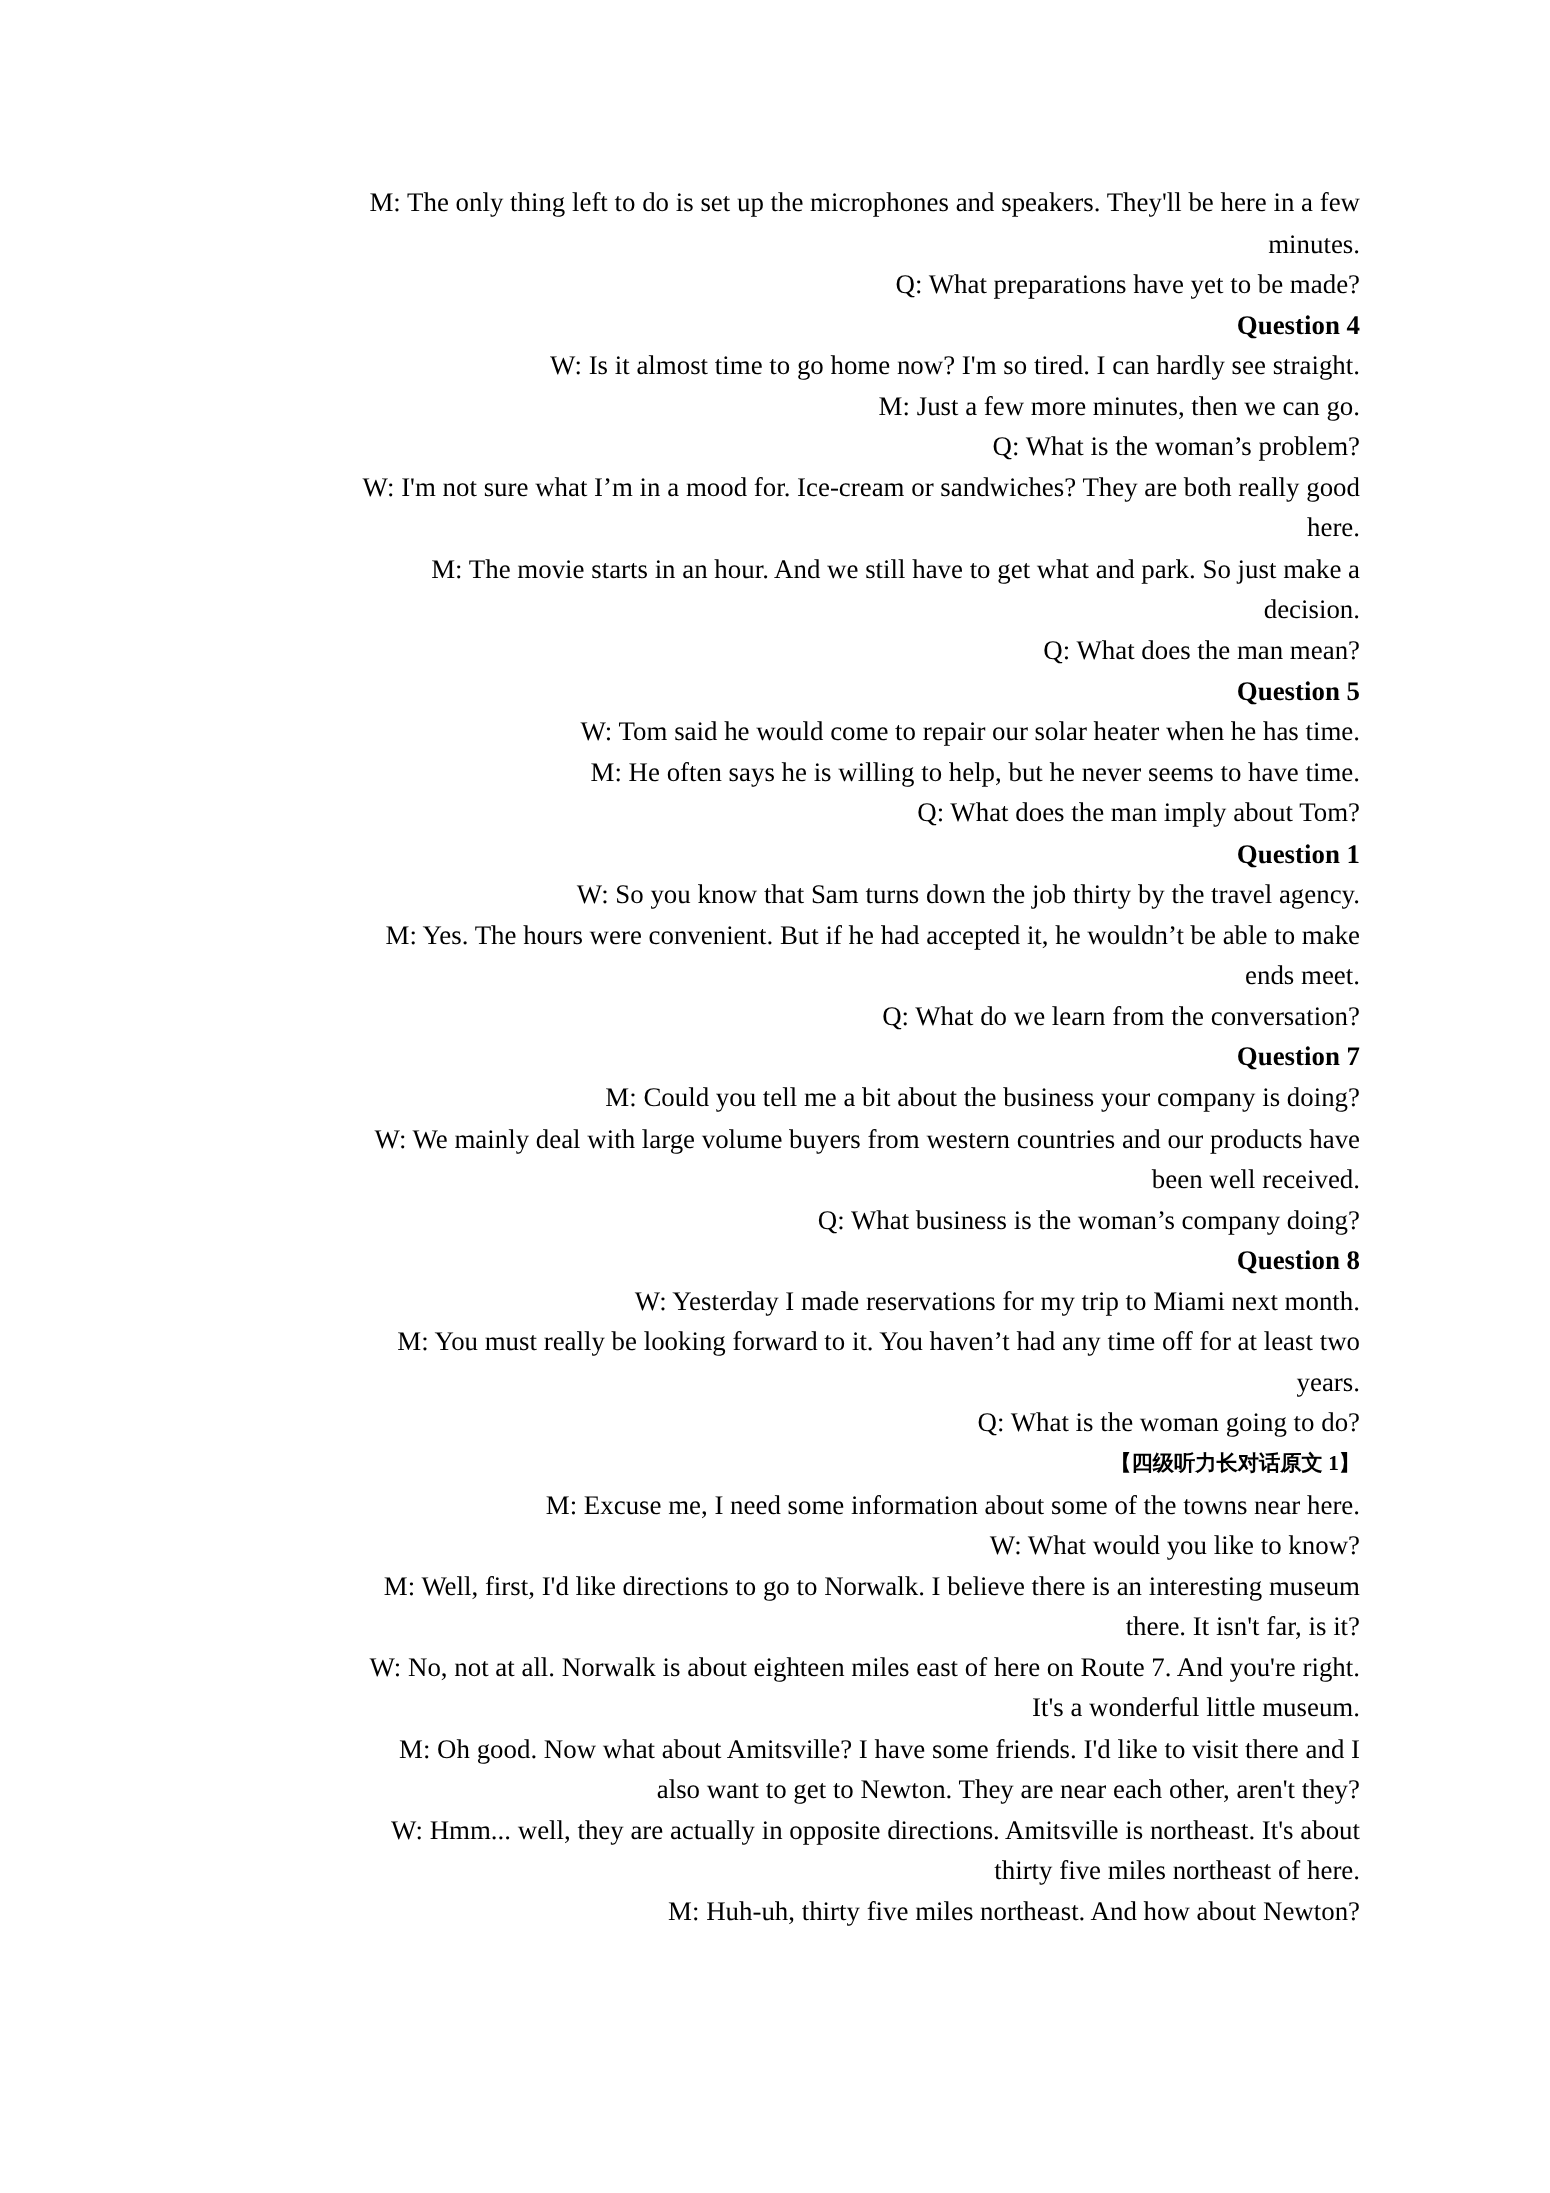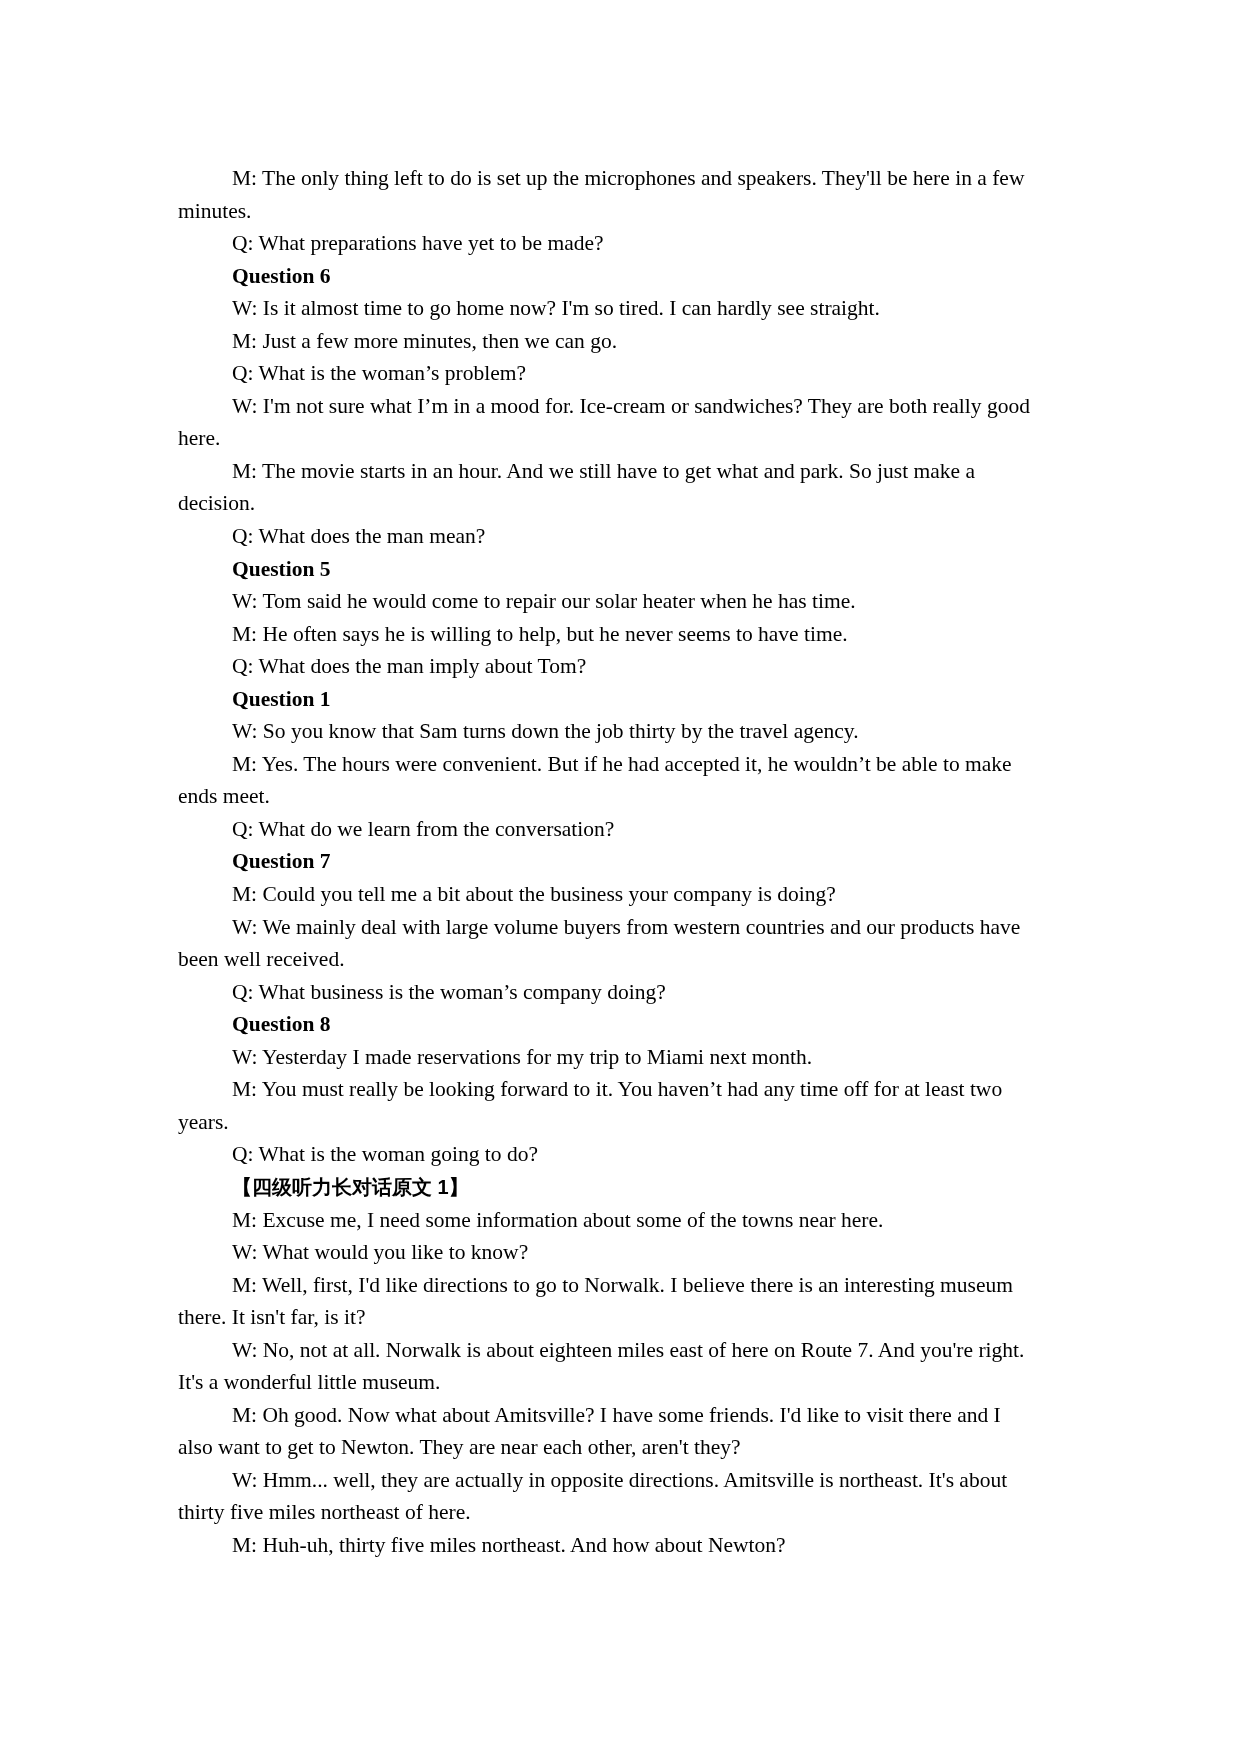--- a/index.html
+++ b/index.html
@@ -10,52 +10,53 @@
   .page {
     position: relative;
     width: 1240px;
     height: 1754px;
     background: #ffffff;
     overflow: hidden;
   }
   .textblock {
     position: absolute;
     left: 178px;
-    top: 162px;
+    top: 146px;
     width: 910px;
     color: #000000;
     font-family: "Liberation Serif", "DejaVu Serif", serif;
     font-size: 21.5px;
     line-height: 32.55px;
+    text-align: right;
   }
   .line {
     height: 32.55px;
     white-space: nowrap;
   }
   .line.indent {
     padding-left: 54px;
   }
   .line.bold {
     font-weight: bold;
   }
   .line.cn {
     font-weight: bold;
-    font-size: 20px;
-    font-family: Liberation Sans, sans-serif;
+    font-size: 17px;
+    font-family: Liberation Serif, serif;
   }
 </style>
 </head>
 <body>
 
 <div class="page">
   <div class="textblock">
       <div class="line indent">M: The only thing left to do is set up the microphones and speakers. They'll be here in a few</div>
       <div class="line">minutes.</div>
       <div class="line indent">Q: What preparations have yet to be made?</div>
-      <div class="line indent bold">Question 6</div>
+      <div class="line indent bold">Question 4</div>
       <div class="line indent">W: Is it almost time to go home now? I'm so tired. I can hardly see straight.</div>
       <div class="line indent">M: Just a few more minutes, then we can go.</div>
       <div class="line indent">Q: What is the woman’s problem?</div>
       <div class="line indent">W: I'm not sure what I’m in a mood for. Ice-cream or sandwiches? They are both really good</div>
       <div class="line">here.</div>
       <div class="line indent">M: The movie starts in an hour. And we still have to get what and park. So just make a</div>
       <div class="line">decision.</div>
       <div class="line indent">Q: What does the man mean?</div>
       <div class="line indent bold">Question 5</div>
       <div class="line indent">W: Tom said he would come to repair our solar heater when he has time.</div>

